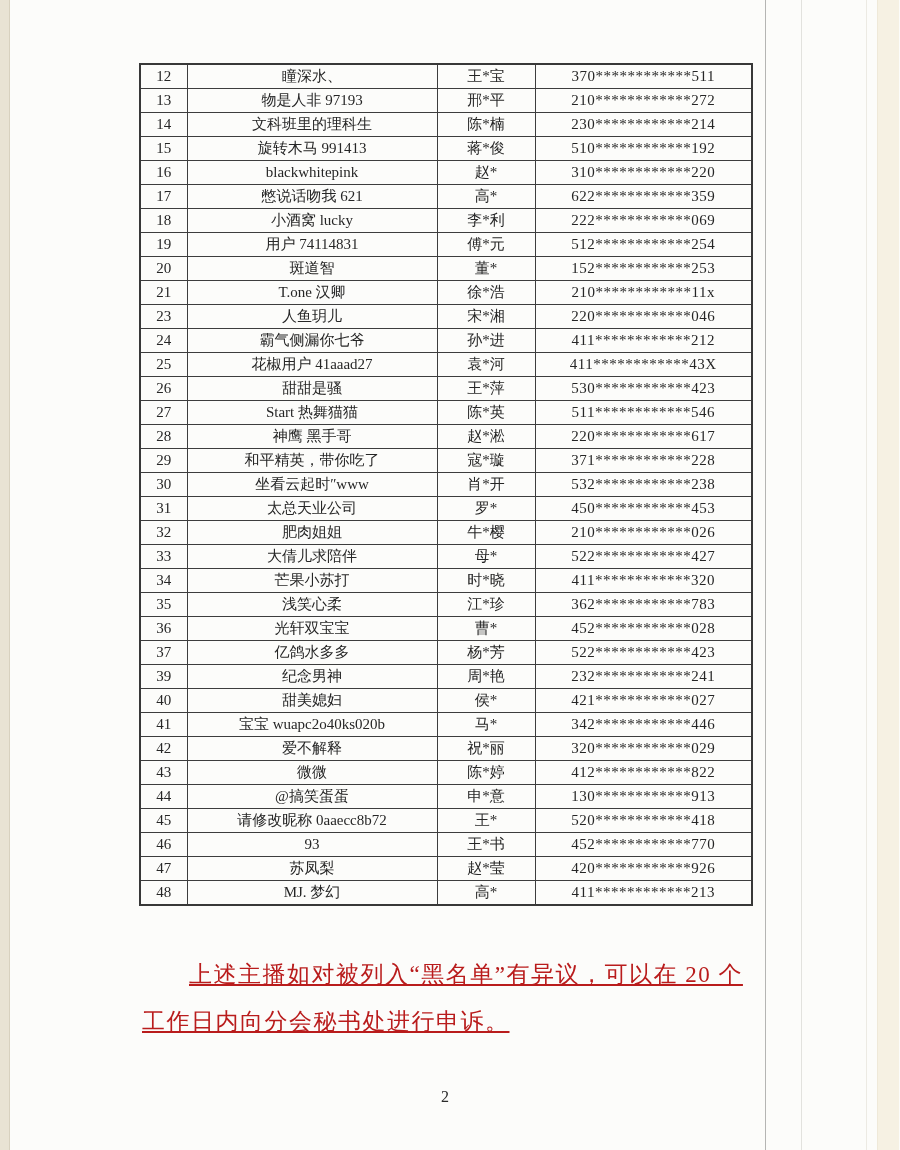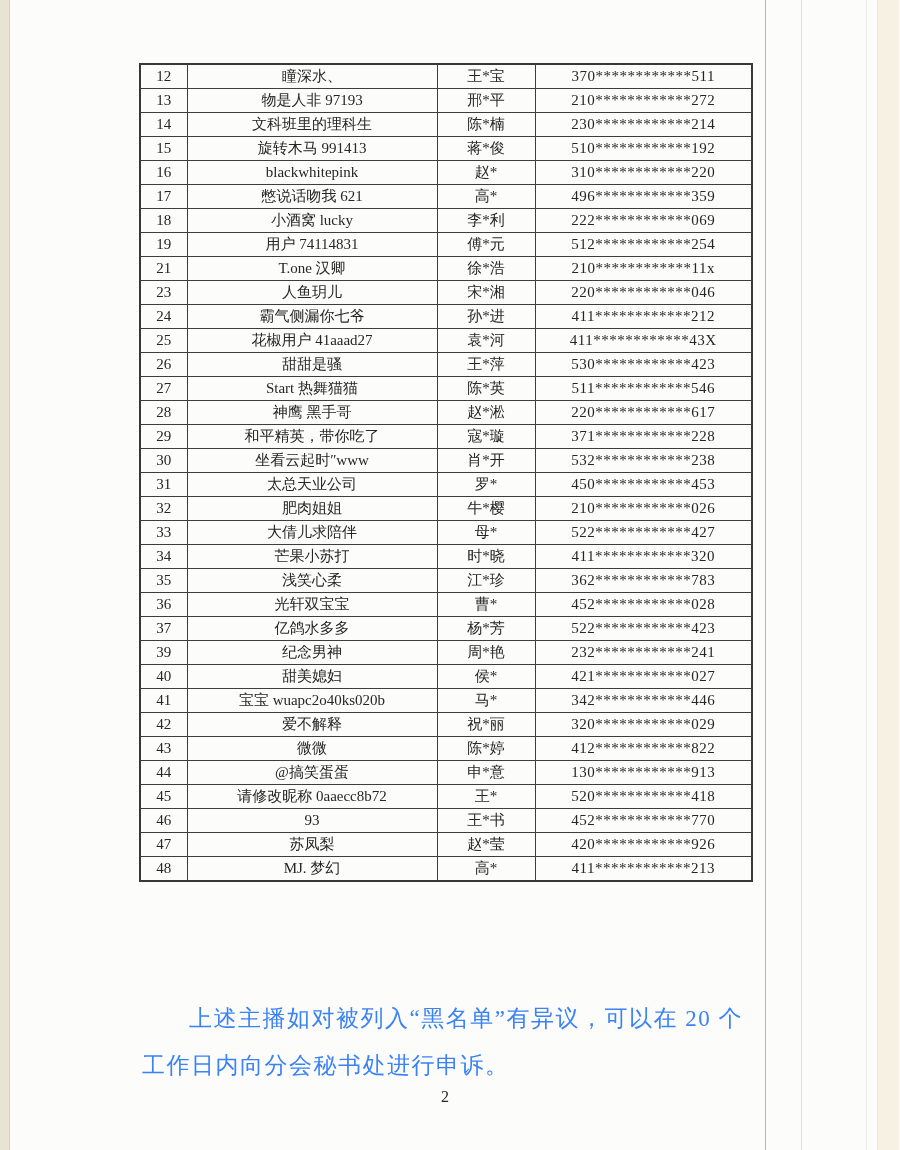--- a/index.html
+++ b/index.html
@@ -32,23 +32,24 @@
     border:1px solid #3d3d3d;
     height:23px; padding:0 2px;
     text-align:center; vertical-align:middle;
     font-size:15px; line-height:23px;
     white-space:nowrap; overflow:hidden;
     color:#262626;
   }
   .tbl td.c3 { letter-spacing:0.5px; }
   
   .notice {
-    position:absolute; left:142px; top:995px; width:632px;
+    position:absolute; left:142px; top:951px; width:632px;
     font-size:23px; line-height:47px; letter-spacing:1.5px;
-    color:#3b82f6;
+    color:#b91c1c;
+    text-decoration:underline;
   }
   .notice-line1 { text-indent:47px; }
   
   .pagenum {
     position:absolute; left:145px; top:1088px; width:600px;
     text-align:center; font-size:16px; color:#2a2a2a;
   }
 </style>
 </head>
 <body>
@@ -94,35 +95,41 @@
       <tr>
         <td class="c0">16</td>
         <td class="c1">blackwhitepink</td>
         <td class="c2">赵*</td>
         <td class="c3">310************220</td>
       </tr>
       <tr>
         <td class="c0">17</td>
         <td class="c1">憋说话吻我 621</td>
         <td class="c2">高*</td>
-        <td class="c3">496************359</td>
+        <td class="c3">622************359</td>
       </tr>
       <tr>
         <td class="c0">18</td>
         <td class="c1">小酒窝 lucky</td>
         <td class="c2">李*利</td>
         <td class="c3">222************069</td>
       </tr>
       <tr>
         <td class="c0">19</td>
         <td class="c1">用户 74114831</td>
         <td class="c2">傅*元</td>
         <td class="c3">512************254</td>
       </tr>
       <tr>
+        <td class="c0">20</td>
+        <td class="c1">斑道智</td>
+        <td class="c2">董*</td>
+        <td class="c3">152************253</td>
+      </tr>
+      <tr>
         <td class="c0">21</td>
         <td class="c1">T.one 汉卿</td>
         <td class="c2">徐*浩</td>
         <td class="c3">210************11x</td>
       </tr>
       <tr>
         <td class="c0">23</td>
         <td class="c1">人鱼玥儿</td>
         <td class="c2">宋*湘</td>
         <td class="c3">220************046</td>

